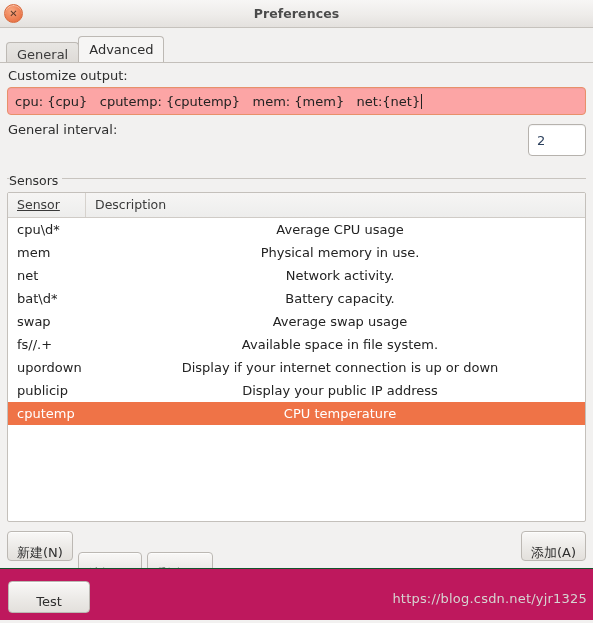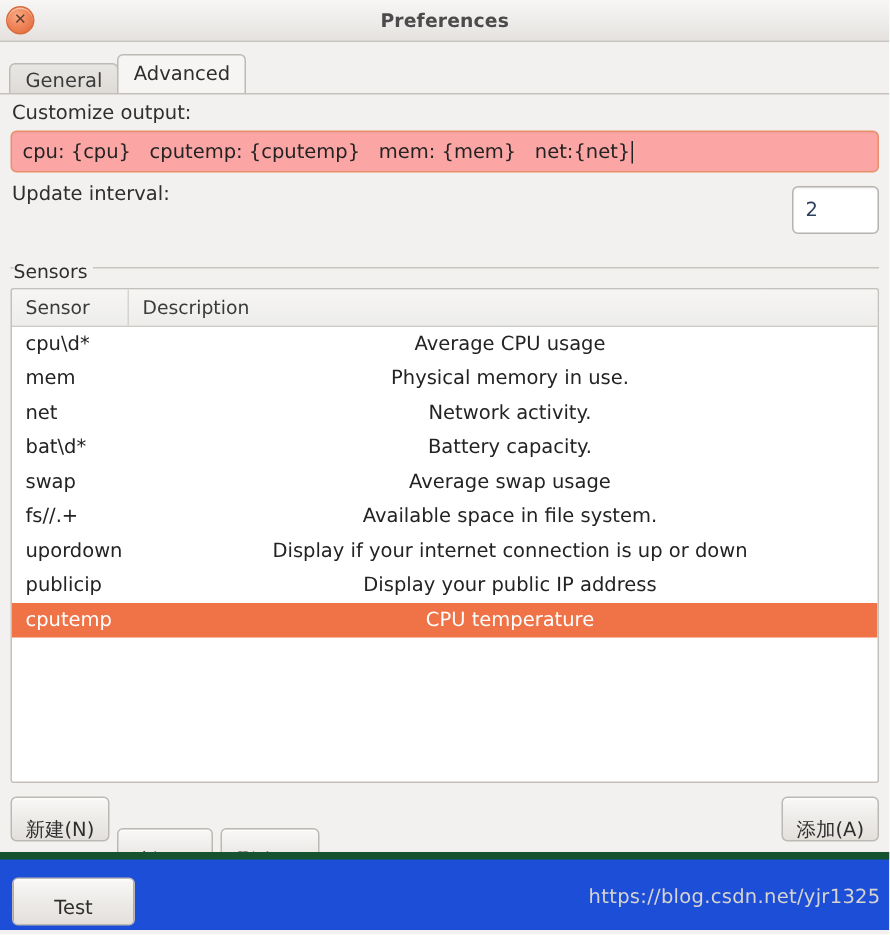--- a/index.html
+++ b/index.html
@@ -201,21 +201,21 @@
     border-bottom: 1px solid #cfcbc6;
     box-sizing: border-box;
   }
   .tv-head .th {
     font-size: 12.5px;
     color: #3a3a3a;
     line-height: 24px;
     padding-left: 9px;
     box-sizing: border-box;
   }
-  .tv-head .th.sensor { width: 78px; border-right: 1px solid #d6d2cd; }
+  .tv-head .th.sensor { width: 78px; border-right: 1px solid #d6d2cd; text-decoration: underline; }
   .tv-head .th.desc { flex: 1; }
 
   .tv-row {
     display: flex;
     height: 23px;
     align-items: center;
     font-size: 13px;
     color: #232323;
     cursor: default;
     box-sizing: border-box;
@@ -262,22 +262,22 @@
     box-sizing: border-box;
     white-space: nowrap;
   }
   .btn + .btn { margin-left: 5px; margin-top: 42px; }
   .actionbar .spacer { flex: 1; }
 
   
   .footer {
     position: relative;
     height: 52px;
-    background: #1d4ed8;
-    border-top: 5px solid #14532d;
+    background: #be185d;
+    border-top: 1px solid #14532d;
     box-sizing: border-box;
   }
   .footer .btn {
     position: absolute;
     top: 12px;
     height: 32px;
     min-width: 82px;
     text-align: center;
   }
   .footer .btn.test { left: 8px; }
@@ -315,21 +315,21 @@
 
   <div class="tab-body">
 
     <div class="section-label">Customize output:</div>
 
     <div class="entry">
       <span>cpu: {cpu}   cputemp: {cputemp}   mem: {mem}   net:{net}</span><span class="caret"></span>
     </div>
 
     <div class="interval-row">
-      <div class="interval-label">Update interval:</div>
+      <div class="interval-label">General interval:</div>
       <div class="spin">
         <span>2</span>
       </div>
     </div>
 
     <div class="group">
       <div class="group-rule"></div>
       <span class="group-title">Sensors</span>
     </div>
 

